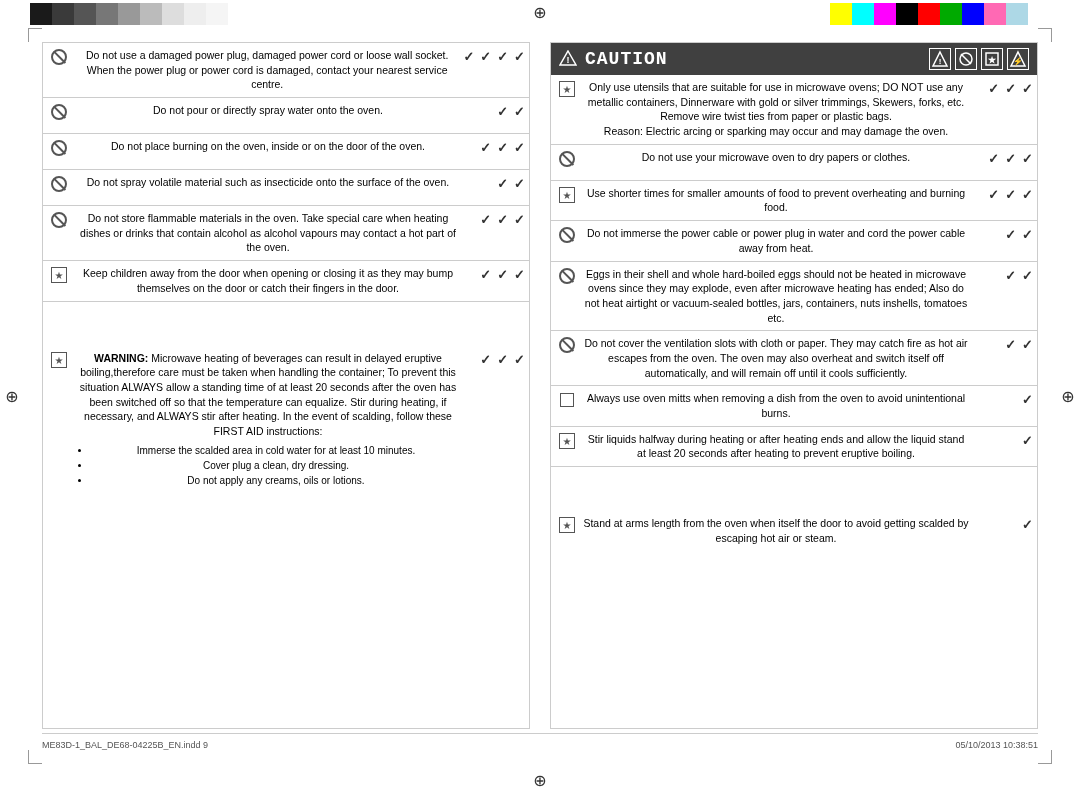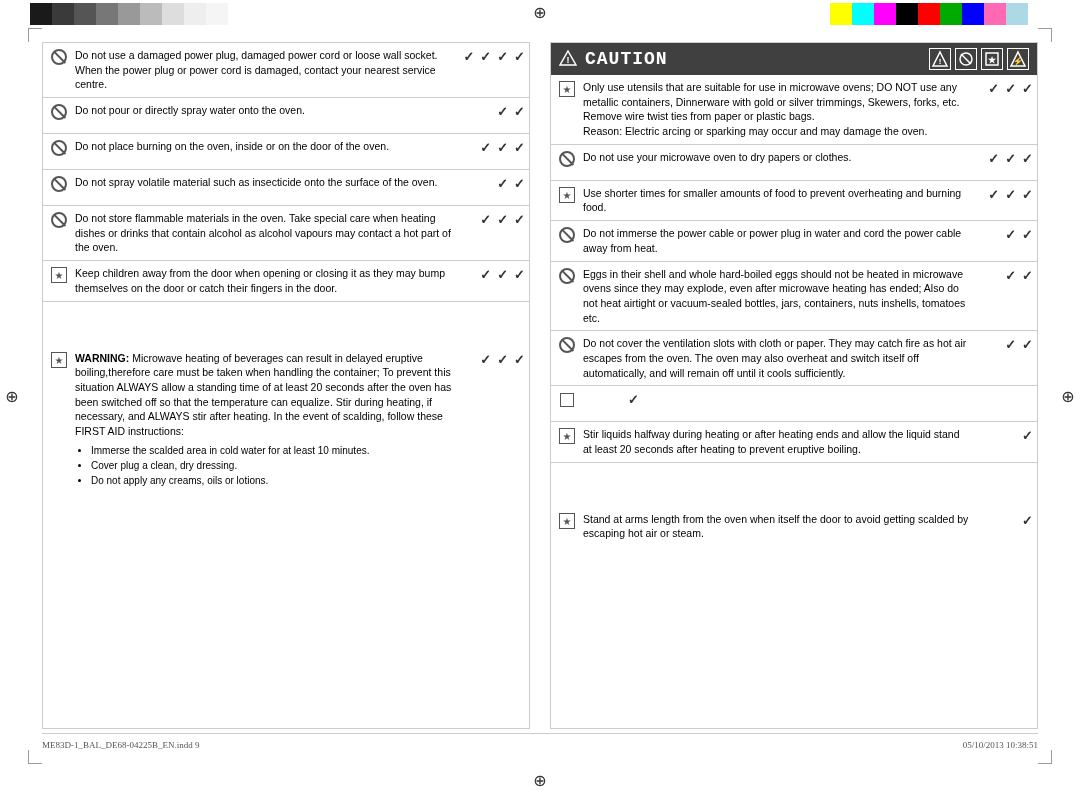--- a/index.html
+++ b/index.html
@@ -74,20 +74,21 @@
       right: 42px;
       bottom: 42px;
       display: flex;
       flex-direction: column;
     }
 
     .content-body {
       display: flex;
       flex: 1;
       gap: 20px;
+      text-align: center;
     }
 
     
     .left-panel {
       flex: 1;
       border: 1px solid #ccc;
     }
 
     
     .right-panel {
@@ -221,21 +222,20 @@
     
     .footer {
       display: flex;
       justify-content: space-between;
       align-items: center;
       padding: 6px 0 0 0;
       font-size: 9px;
       color: #555;
       border-top: 1px solid #ccc;
       margin-top: 4px;
-      font-family: Liberation Serif, serif;
     }
 
     .page-number {
       text-align: center;
       flex: 1;
       font-weight: bold;
       font-size: 11px;
     }
 
     .small-icon-box {
@@ -477,20 +477,21 @@
           <div class="text-cell">Do not cover the ventilation slots with cloth or paper. They may catch fire as hot air escapes from the oven. The oven may also overheat and switch itself off automatically, and will remain off until it cools sufficiently.</div>
           <div class="check-cell">
             <span class="checkmark">✓</span>
             <span class="checkmark">✓</span>
           </div>
         </div>
         <div class="warning-row">
           <div class="icon-cell">
             <div class="small-icon-box"></div>
           </div>
+          <div class="text-cell">Always use oven mitts when removing a dish from the oven to avoid unintentional burns.</div>
           <div class="check-cell">
             <span class="checkmark">✓</span>
           </div>
         </div>
         <div class="warning-row">
           <div class="icon-cell">
             <div class="icon-star"></div>
           </div>
           <div class="text-cell">Stir liquids halfway during heating or after heating ends and allow the liquid stand at least 20 seconds after heating to prevent eruptive boiling.</div>
           <div class="check-cell">

